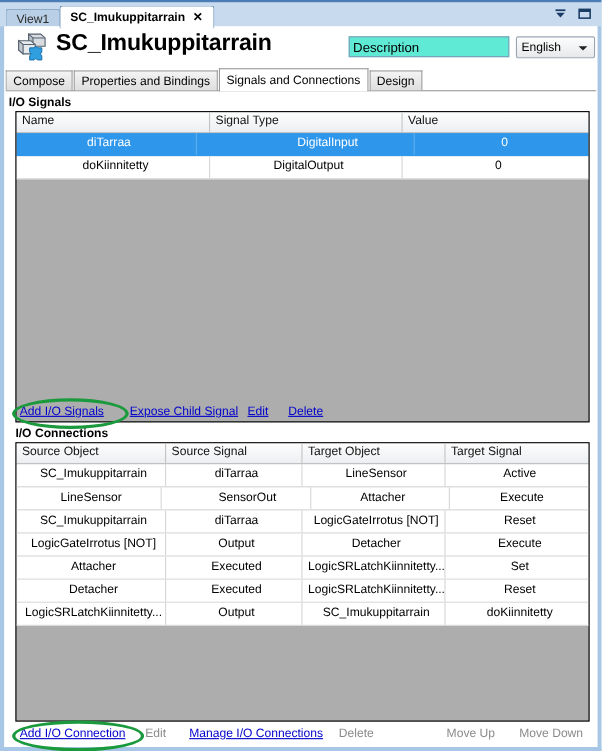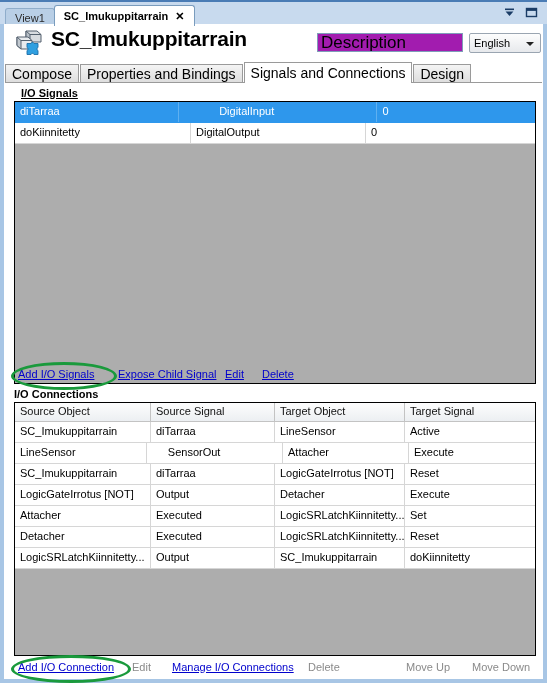--- a/index.html
+++ b/index.html
@@ -124,23 +124,23 @@
     color: #000;
     letter-spacing: -0.2px;
     white-space: nowrap;
   }
   .desc-input {
     position: absolute;
     left: 312px; top: 8px;
     width: 146px; height: 19px;
     box-sizing: border-box;
     border: 1px solid #7f9db9;
-    background: #a21caf;
+    background: #5eead4;
     font-family: "Liberation Sans", sans-serif;
-    font-size: 17px;
+    font-size: 12px;
     color: #000;
     padding: 0 3px;
     outline: none;
   }
   .lang-select {
     position: absolute;
     left: 464px; top: 8px;
     width: 72px; height: 20px;
     box-sizing: border-box;
     border: 1px solid #9aa5b1;
@@ -170,21 +170,21 @@
     border-bottom: 1px solid #9a9a9a;
   }
   .ptab {
     height: 18px;
     padding: 0 6px;
     display: flex;
     align-items: center;
     background: linear-gradient(#f4f4f4, #dedede);
     border: 1px solid #9a9a9a;
     border-bottom: none;
-    font-size: 14px;
+    font-size: 11px;
     color: #000;
     box-sizing: border-box;
     margin-right: 1px;
     white-space: nowrap;
   }
   .ptab.active {
     height: 21px;
     background: #ffffff;
     border-color: #9a9a9a;
     position: relative;
@@ -225,20 +225,21 @@
     overflow: hidden;
   }
   .gh-cell:last-child { border-right: none; }
 
   .grid-row {
     display: flex;
     height: 21px;
     background: #ffffff;
     border-bottom: 1px solid #d6d6d6;
     box-sizing: border-box;
+    text-align: center;
   }
   .grid-row.sel {
     background: #2e97ec;
     color: #ffffff;
     border-bottom-color: #2e97ec;
   }
   .gr-cell {
     box-sizing: border-box;
     border-right: 1px solid #d6d6d6;
     padding: 3px 0 0 5px;
@@ -353,23 +354,28 @@
         <span>Properties and Bindings</span>
       </div>
       <div class="ptab active">
         <span>Signals and Connections</span>
       </div>
       <div class="ptab">
         <span>Design</span>
       </div>
     </div>
 
-    <div class="section-label" style="left:16px; top:62px;text-decoration:underline;">I/O Signals</div>
+    <div class="section-label" style="left:3px; top:62px;">I/O Signals</div>
 
     <div class="grid" style="left:9px; top:76px; width:522px; height:283px;">
+      <div class="grid-head">
+        <div class="gh-cell" style="width:176px;">Name</div>
+        <div class="gh-cell" style="width:175px;">Signal Type</div>
+        <div class="gh-cell" style="width:169px;">Value</div>
+      </div>
 
       <div class="grid-row sel">
         <div class="gr-cell" style="width:176px;">diTarraa</div>
         <div class="gr-cell" style="width:175px;margin-left:35px;">DigitalInput</div>
         <div class="gr-cell" style="width:169px;">0</div>
       </div>
 
       <div class="grid-row">
         <div class="gr-cell" style="width:176px;">doKiinnitetty</div>
         <div class="gr-cell" style="width:175px;">DigitalOutput</div>

